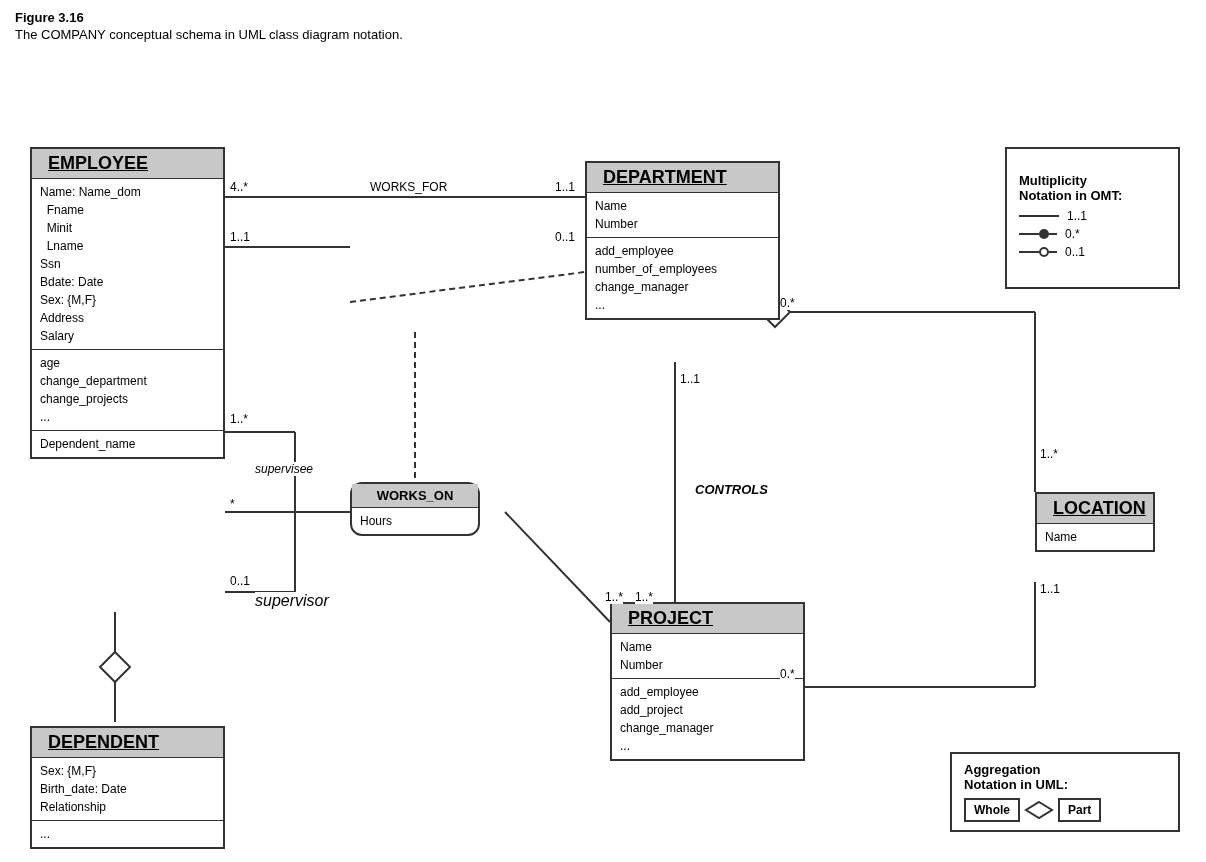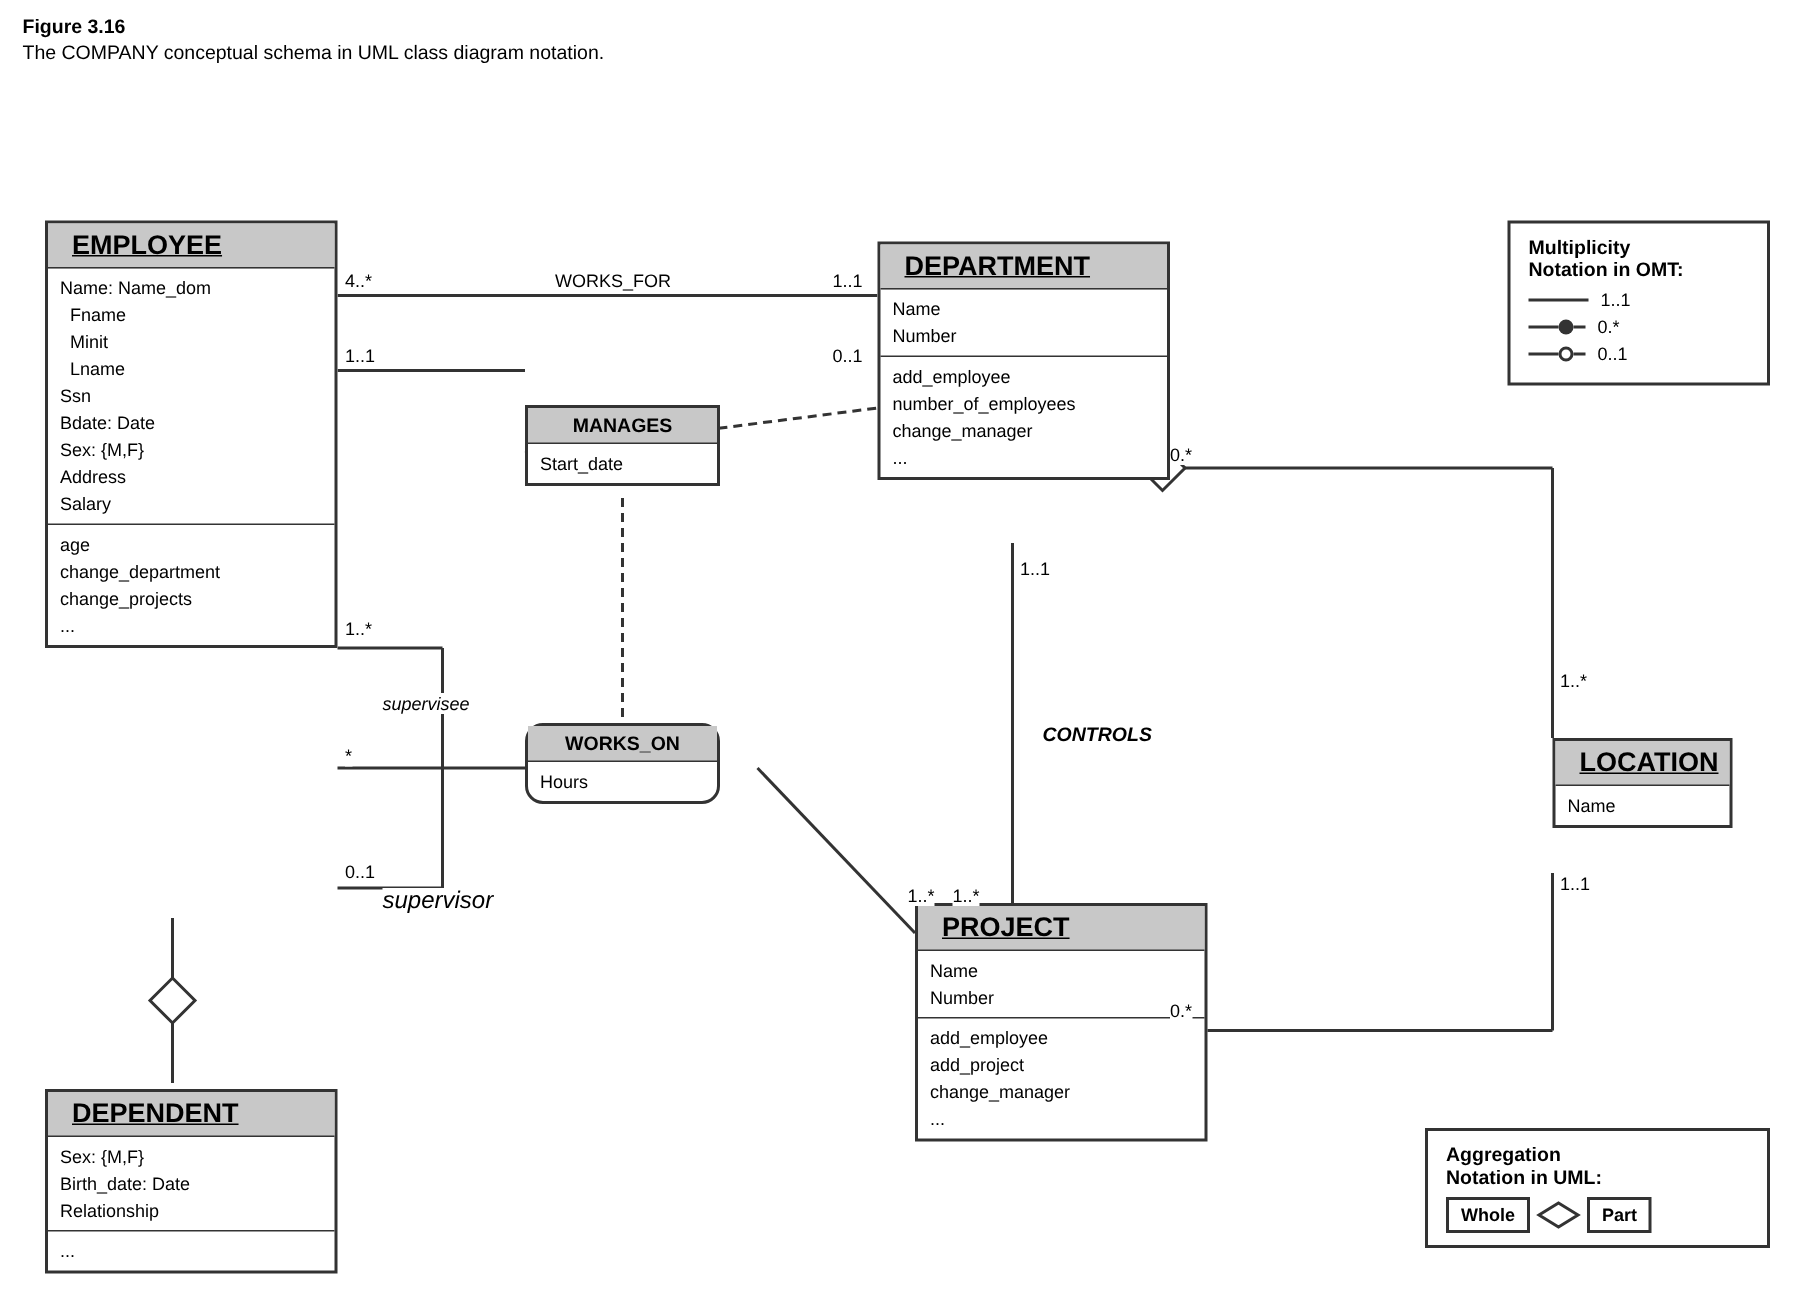--- a/index.html
+++ b/index.html
@@ -76,21 +76,21 @@
       left: 0;
       width: 100%;
       height: 100%;
       pointer-events: none;
     }
     
     .notation-box {
       position: absolute;
       border: 2px solid #333;
       background: #fff;
-      padding: 8px 12px;
+      padding: 24px 12px;
     }
     .notation-box .notation-title {
       font-weight: bold;
       font-size: 13px;
       margin-bottom: 6px;
     }
     .notation-row {
       display: flex;
       align-items: center;
       margin-bottom: 4px;
@@ -242,40 +242,39 @@
       Sex: {M,F}<br>
       Address<br>
       Salary
     </div>
     <div class="class-section">
       age<br>
       change_department<br>
       change_projects<br>
       ...
     </div>
+    <div class="class-section">
+      Dependent_name
+    </div>
   </div>
 
   <div class="uml-class" style="left:570px; top:109px; width:195px;">
     <div class="class-header">DEPARTMENT</div>
     <div class="class-section">
       Name<br>
       Number
     </div>
     <div class="class-section">
       add_employee<br>
       number_of_employees<br>
       change_manager<br>
       ...
     </div>
   </div>
 
-  <div class="assoc-box" style="left:335px; top:218px; width:130px;">
-    <div class="assoc-header">MANAGES</div>
-    <div class="assoc-body">Start_date</div>
-  </div>
 
   <div class="assoc-box" style="left:335px; top:430px; width:130px;border-radius:12px;">
     <div class="assoc-header">WORKS_ON</div>
     <div class="assoc-body">Hours</div>
   </div>
 
   <div class="uml-class" style="left:595px; top:550px; width:195px;">
     <div class="class-header">PROJECT</div>
     <div class="class-section">
       Name<br>

